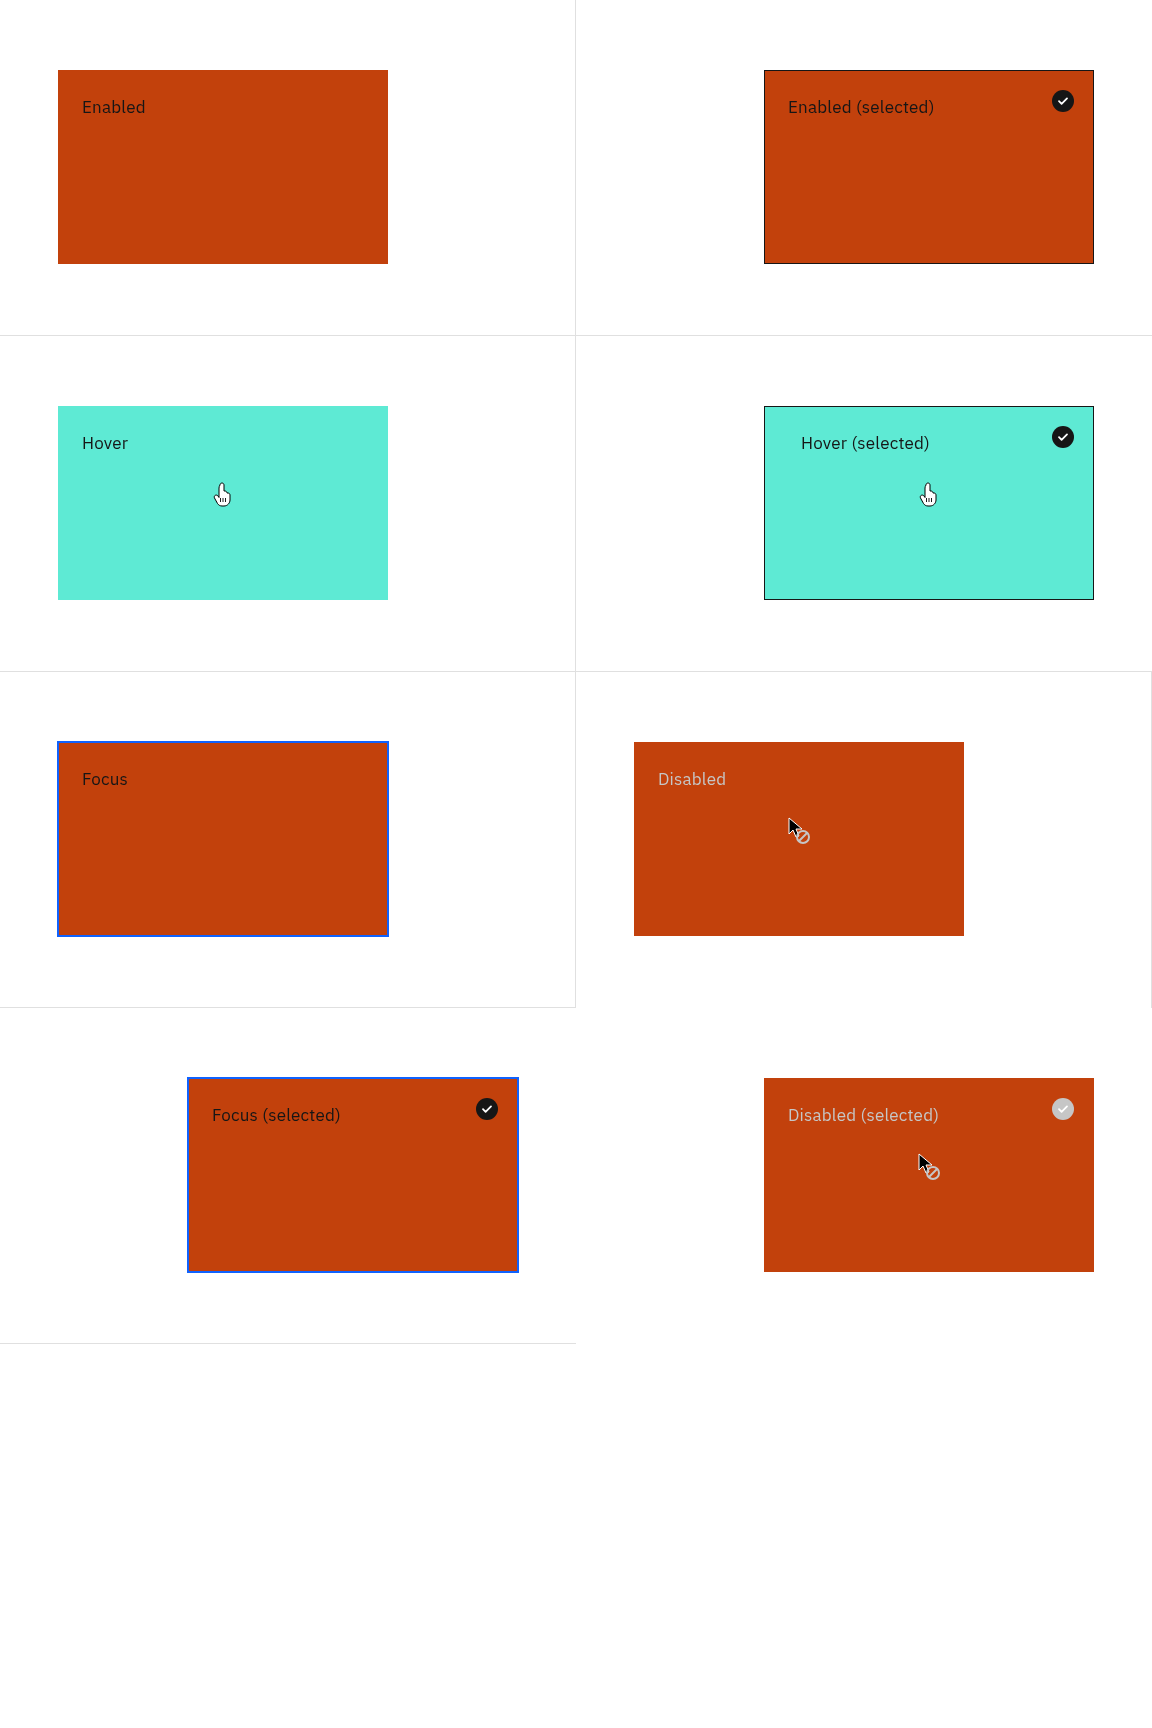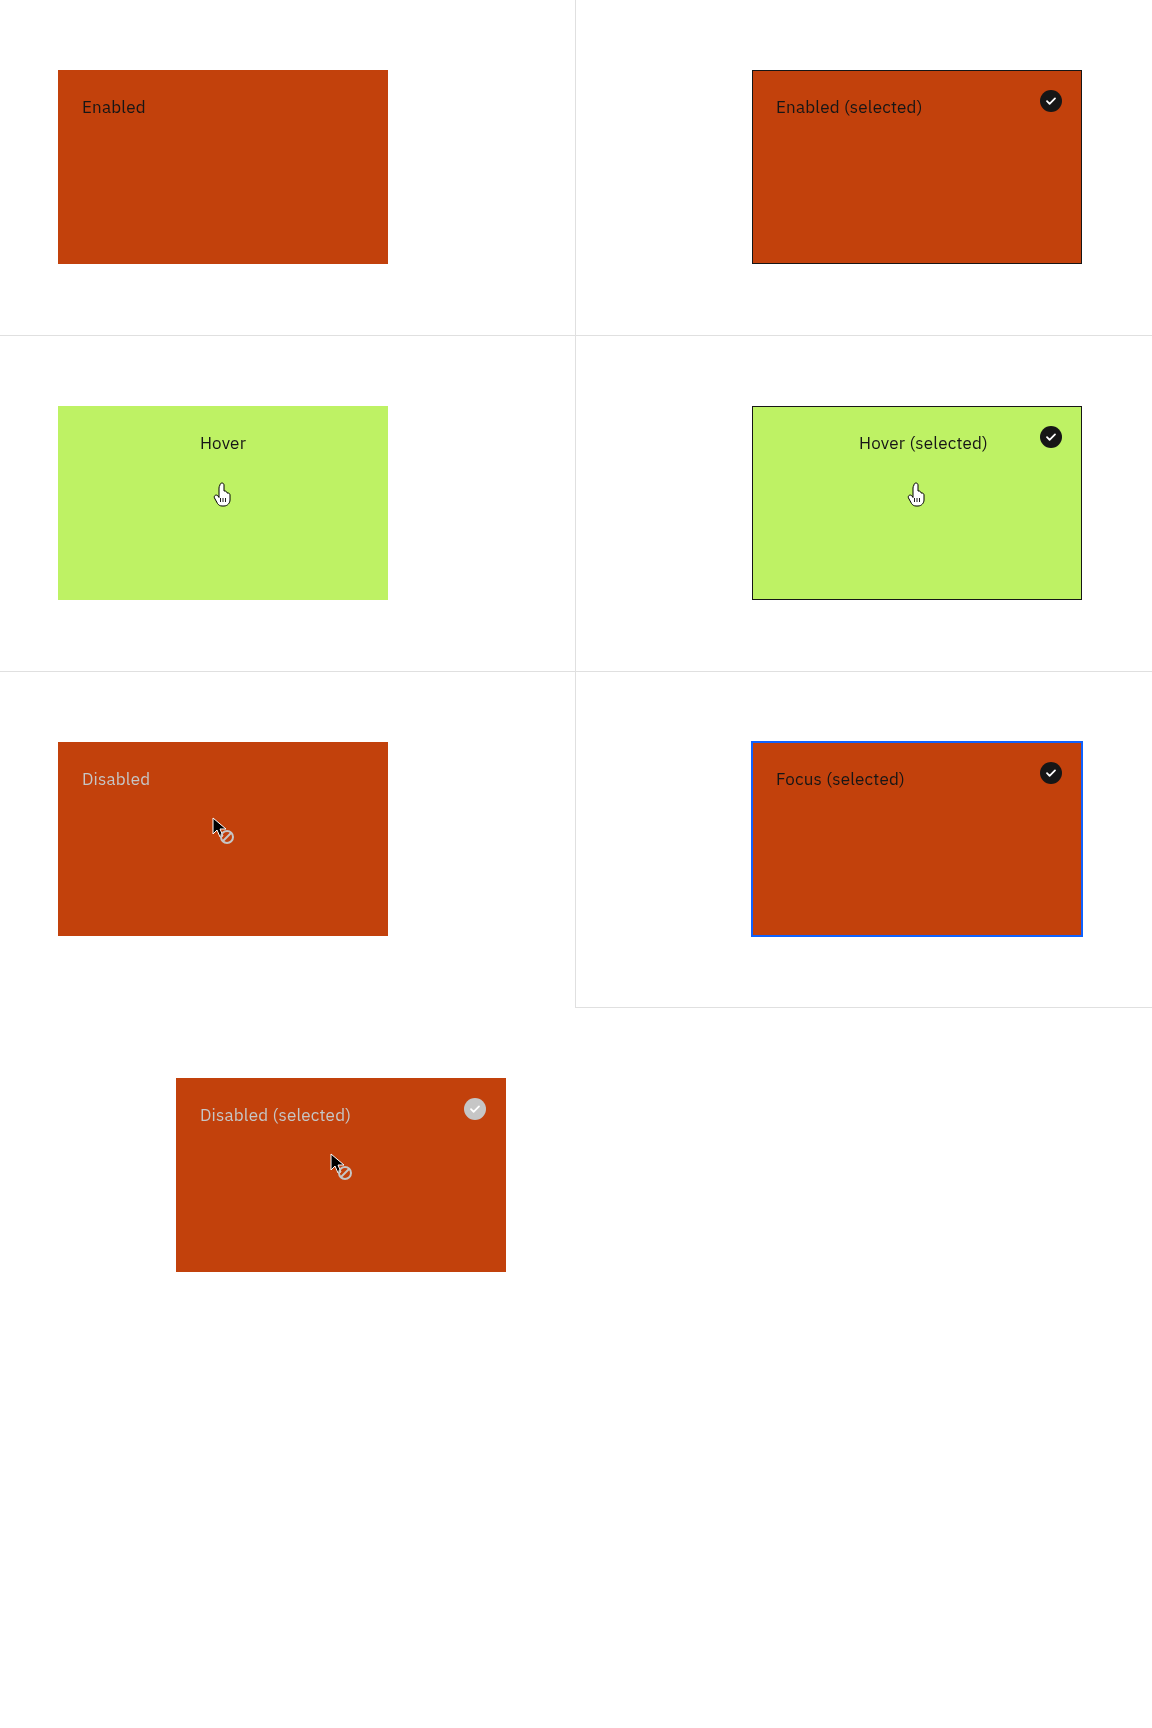--- a/index.html
+++ b/index.html
@@ -27,22 +27,22 @@
   .tile {
     position: relative;
     width: 330px;
     height: 194px;
     background: #c2410c;
     padding: 26px 24px;
     font-size: 17px;
     letter-spacing: 0.2px;
     color: #161616;
   }
-  .cell.right .tile { margin-left: auto; margin-right: 12px; }
-  .tile.hover { background: #bef264; text-align: center; }
+  .cell.right .tile { margin-left: auto; margin-right: 0; }
+  .tile.hover { background: #5eead4; }
   .tile.selected { outline: 1px solid #161616; outline-offset: -1px; }
   .tile.selected.hover { outline: 1px solid #161616; padding-left: 37px; }
   .tile.focus { outline: 2px solid #0f62fe; outline-offset: -1px; }
   .tile.disabled { color: #c6c6c6; }
   .tile.disabled.selected { outline: none; }
   .check {
     position: absolute;
     top: 20px;
     right: 20px;
     width: 22px;
@@ -119,20 +119,25 @@
         <svg viewBox="0 0 22 26">
           <path d="M8 3 C8 1.9 8.9 1 10 1 C11.1 1 12 1.9 12 3 L12 9 L13 9 C14.1 9 15 9.9 15 11 L16 11 C17.1 11 18 11.9 18 13 L18 18 C18 21 15.5 24 12 24 L10 24 C8 24 6.5 23 5.5 21.5 L2.5 16 C2 15 2.3 13.8 3.3 13.3 C4.3 12.8 5.5 13.2 6 14 L7 15.5 L7 6 C7 4.9 7.4 4 8 3 Z" fill="#ffffff" stroke="#000000" stroke-width="1"></path>
           <line x1="8.5" y1="16" x2="8.5" y2="20" stroke="#000" stroke-width="0.9"></line>
           <line x1="11" y1="16" x2="11" y2="20" stroke="#000" stroke-width="0.9"></line>
           <line x1="13.5" y1="16" x2="13.5" y2="20" stroke="#000" stroke-width="0.9"></line>
         </svg>
       </span>
     </div>
   </div>
 
+  <div class="cell">
+    <div class="tile focus">
+      <span class="label">Focus</span>
+    </div>
+  </div>
   <div class="cell last-row">
     <div class="tile disabled">
       <span class="label">Disabled</span>
       <span class="cursor-disabled">
         <svg viewBox="0 0 26 30">
           <path d="M3 2 L3 18 L7 14 L10 21 L13 20 L10 13 L16 13 Z" fill="#000000" stroke="#ffffff" stroke-width="1"></path>
           <circle cx="17" cy="21" r="6" fill="none" stroke="#c6c6c6" stroke-width="2"></circle>
           <line x1="13" y1="25" x2="21" y2="17" stroke="#c6c6c6" stroke-width="2"></line>
         </svg>
       </span>

